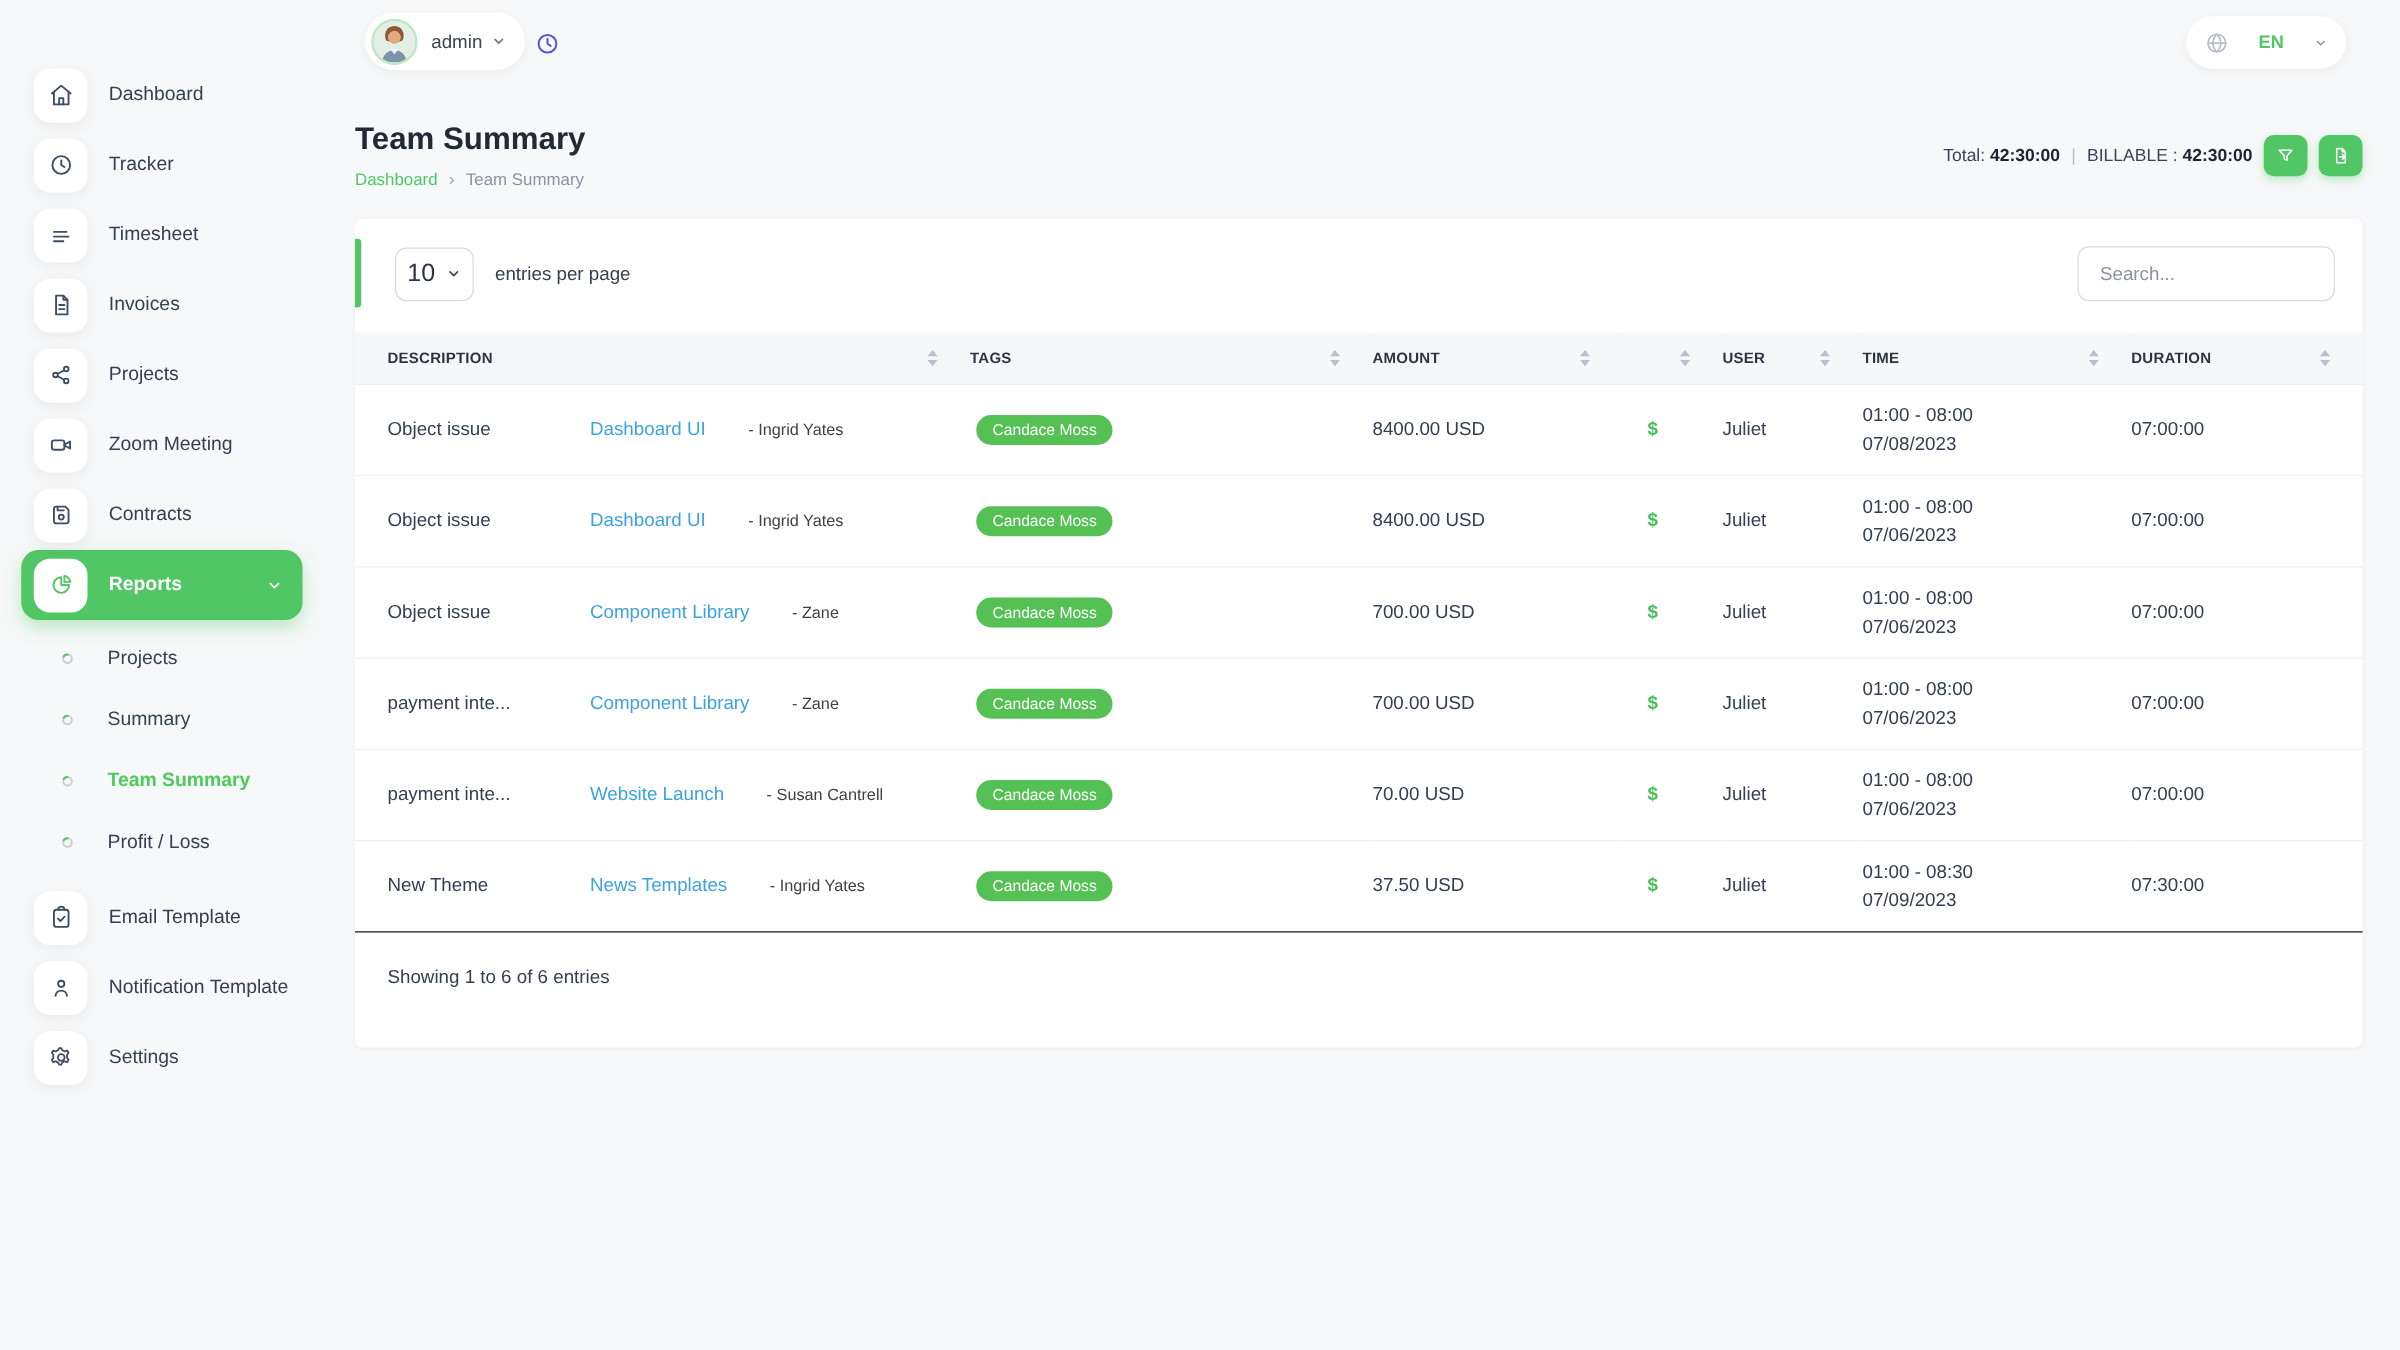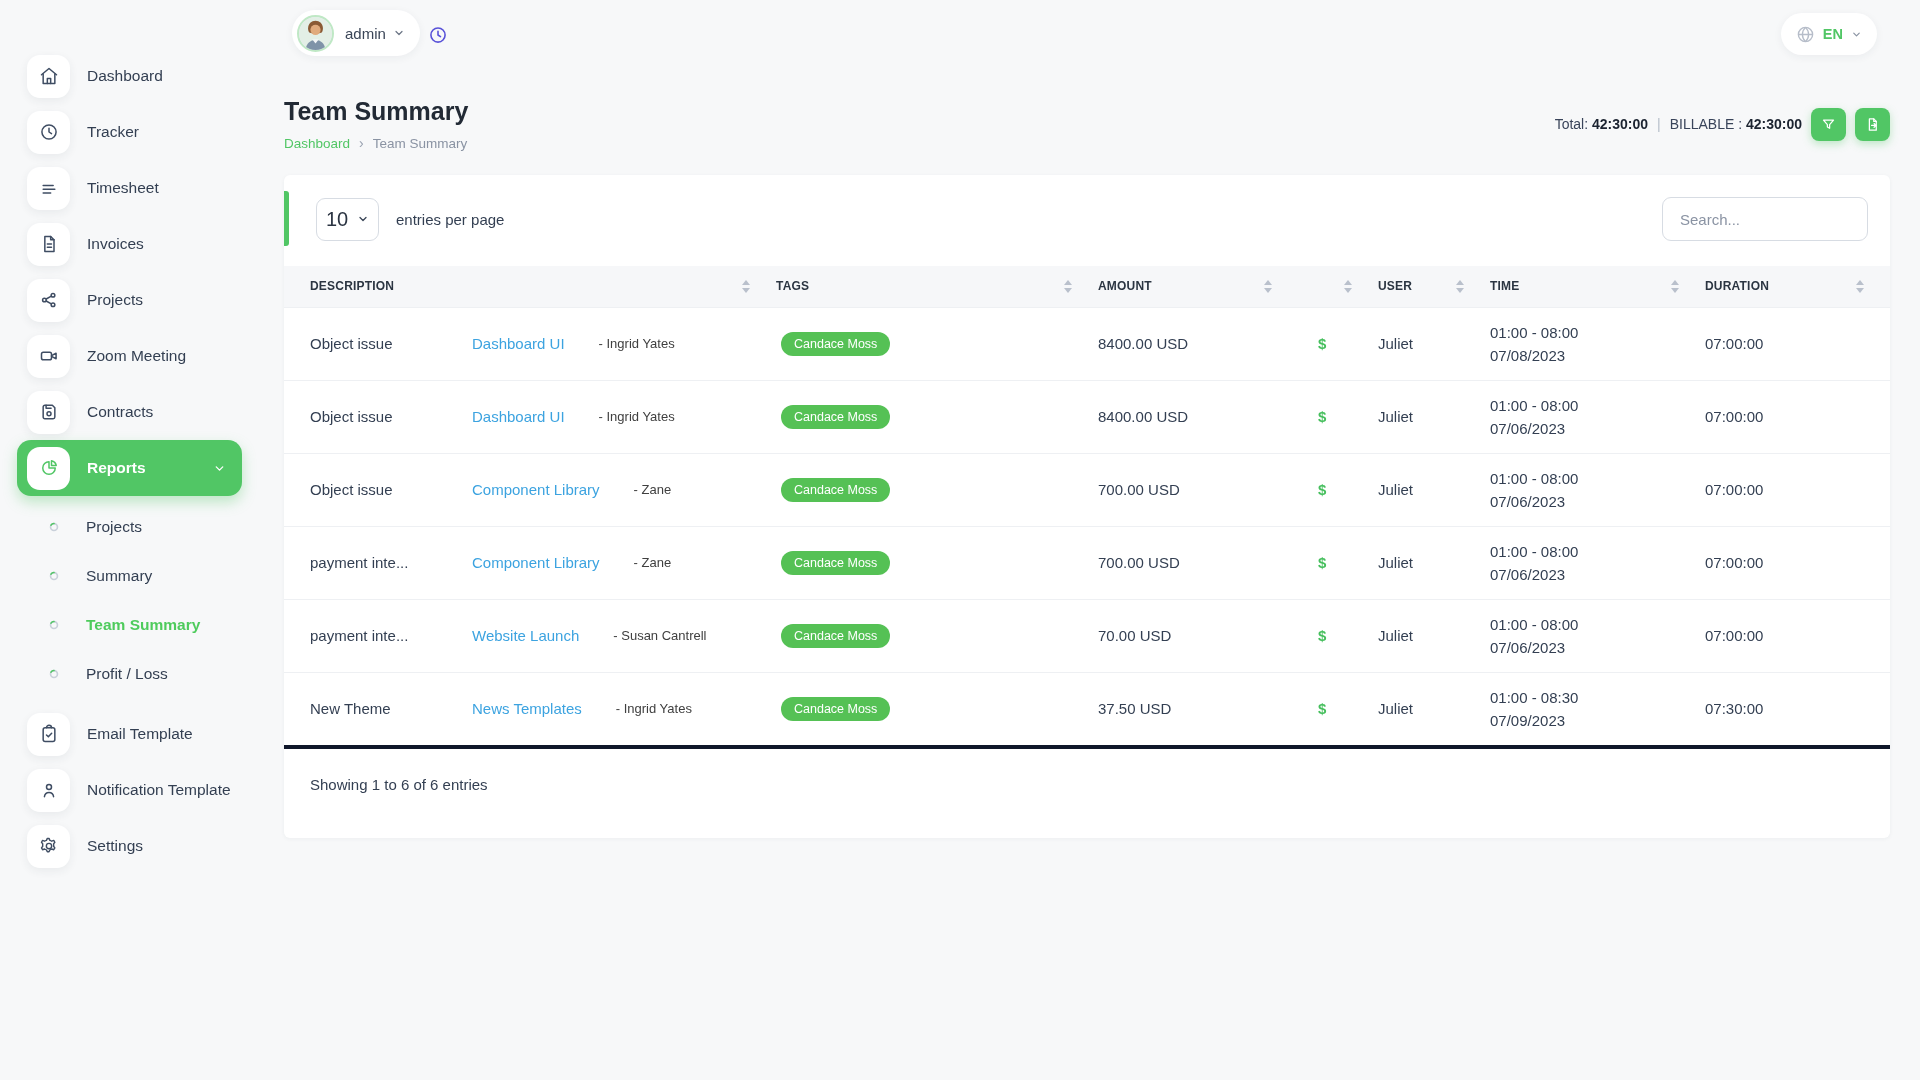--- a/index.html
+++ b/index.html
@@ -49,21 +49,21 @@
   
   .user-pill { position:absolute; left:292px; top:10px; height:46px; background:#fff; border-radius:24px;
                box-shadow:0 2px 8px rgba(40,50,70,.06); display:flex; align-items:center; padding:0 15px 0 5px; cursor:pointer; }
   .avatar { width:37px; height:37px; border-radius:50%; border:2px solid #bfe8c5; overflow:hidden; background:#e9eef2; }
   .user-name { margin:0 7px 0 11px; font-size:15px; color:#3a4557; }
   .user-chevron { color:#6b7485; }
   .user-chevron svg { width:12px; height:12px; }
   .clock-btn { position:absolute; left:428px; top:25px; color:#5851d8; cursor:pointer; }
   .clock-btn svg { width:20px; height:20px; }
   .lang-pill { position:absolute; right:43px; top:13px; height:42px; background:#fff; border-radius:21px;
-               box-shadow:0 2px 8px rgba(40,50,70,.06); display:flex; align-items:center; gap:8px; padding:0 15px; cursor:pointer; }
+               box-shadow:0 2px 8px rgba(40,50,70,.06); display:flex; align-items:center; gap:24px; padding:0 15px; cursor:pointer; }
   .globe-icon { color:#b6bdc9; } .globe-icon svg { width:19px; height:19px; }
   .lang-code { font-size:14.5px; font-weight:700; color:#51c665; }
   .lang-chevron { color:#8a93a3; } .lang-chevron svg { width:11px; height:11px; }
 
   
   .main { position:absolute; left:284px; top:97px; width:1606px; }
   .page-head { display:flex; justify-content:space-between; align-items:center; }
   .page-title { font-size:25px; font-weight:700; color:#222a35; }
   .breadcrumb { margin-top:9px; font-size:13.5px; display:flex; align-items:center; gap:9px; }
   .crumb-link { color:#51c665; text-decoration:none; cursor:pointer; }
@@ -106,21 +106,21 @@
   tbody td { height:73px; font-size:15px; color:#333f52; vertical-align:middle; border-top:1px solid #eef0f3; }
   .desc-cell { display:flex; align-items:center;gap:29px; }
   .desc-text { width:133px; flex-shrink:0; overflow:hidden; white-space:nowrap; }
   .proj-link { color:#3ca3e0; text-decoration:none; cursor:pointer; white-space:nowrap; }
   .assignee { font-size:13px; color:#404040; margin-left:5px; white-space:nowrap; }
   .tag-pill { display:inline-block; background:#55c155; color:#fff; font-size:12.5px; padding:5px 13px;
               border-radius:14px; margin-left:5px; white-space:nowrap; }
   .money { color:#46bf5d; font-weight:700; padding-left:20px; }
   .time-cell div { line-height:23px; }
 
-  .card-footer { border-top:4px solid #0f172a; padding:27px 0 0 26px; font-size:15px; color:#333f52; }
+  .card-footer { border-top:1px solid #0f172a; padding:27px 0 0 26px; font-size:15px; color:#333f52; }
 </style>
 </head>
 <body>
 
 <aside class="sidebar">
 
   <nav class="menu">
     <div class="menu-item">
       <span class="icon-box">
         <svg viewBox="0 0 24 24" fill="none" stroke="currentColor" stroke-width="1.8" stroke-linecap="round" stroke-linejoin="round">

